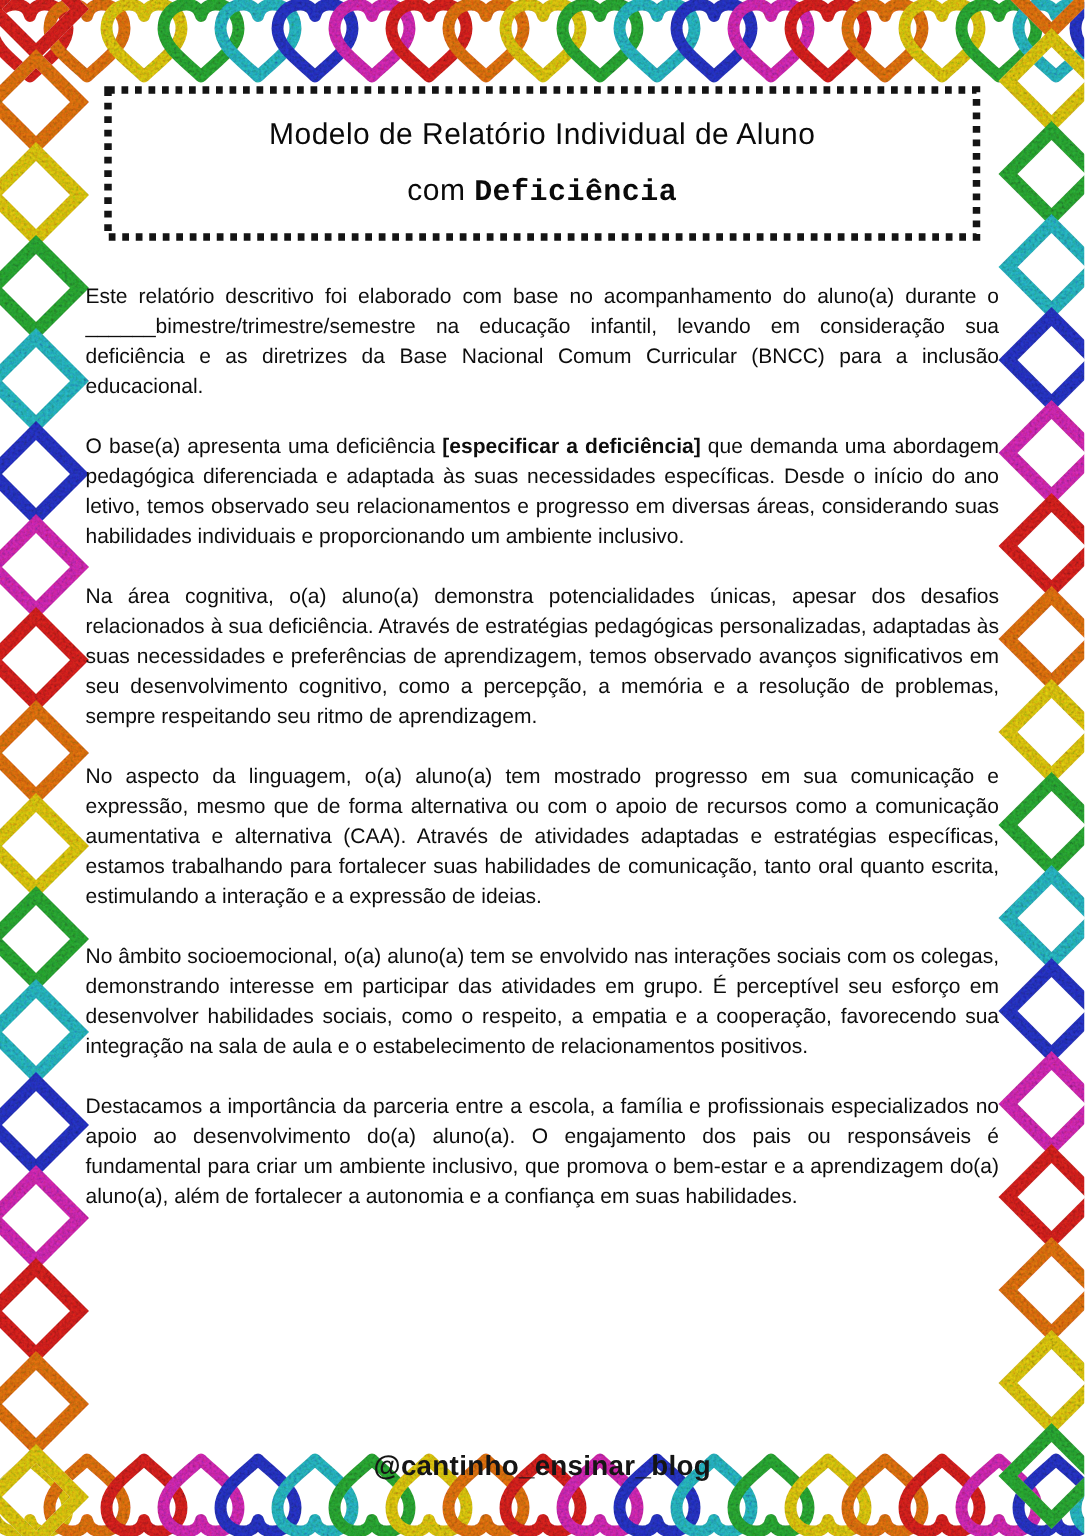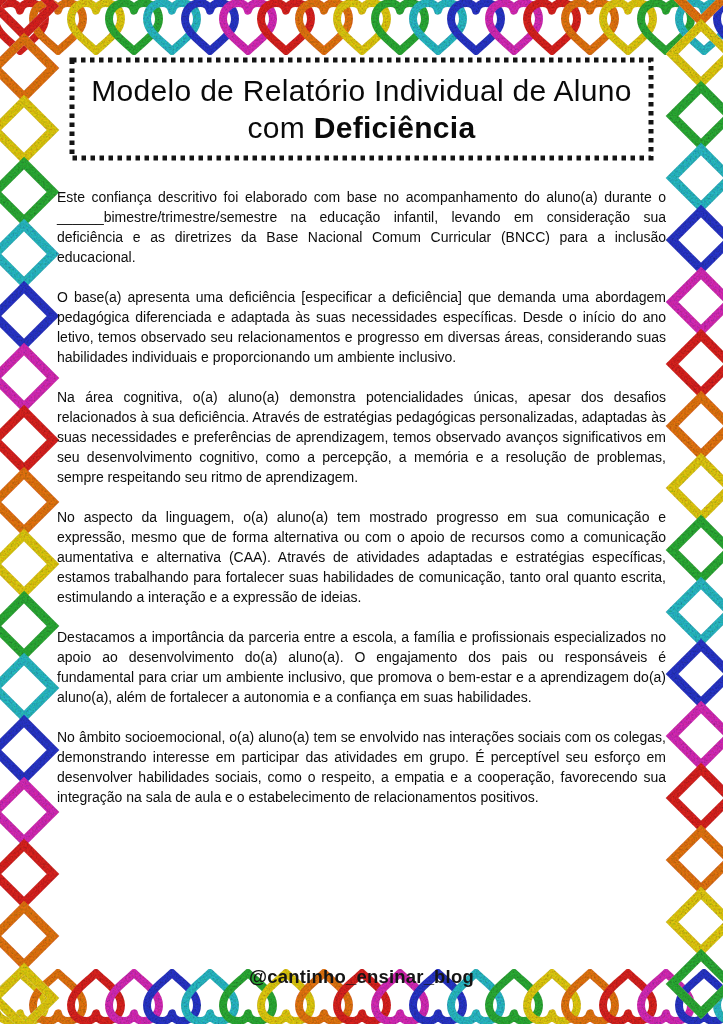--- a/index.html
+++ b/index.html
@@ -14,28 +14,28 @@
   #border-left{left:0;top:0;width:62px;height:1024px;}
   #border-right{right:0;top:0;width:62px;height:1024px;}
 
   .content{position:absolute;left:57px;right:57px;top:57px;}
 
   .title-box{
     position:relative;margin:0 12px 26px 12px;height:104px;
     display:flex;flex-direction:column;justify-content:center;text-align:center;
   }
   .title-box > svg{position:absolute;inset:0;width:100%;height:100%;}
-  .title{position:relative;font-size:30px;line-height:37px;letter-spacing:.3px;color:#0a0a0a;}
-  .title strong{font-weight:700;}
+  .title{position:relative;font-size:20px;line-height:37px;letter-spacing:.3px;color:#0a0a0a;}
+  .title strong{font-weight:700;font-family:Liberation Mono, monospace;}
 
   .body-text p{
     margin:0 0 20px 0;font-size:14px;line-height:20px;
     text-align:justify;text-justify:inter-word;
   }
-  .body-text strong{font-weight:400;}
+  .body-text strong{font-weight:700;}
 
   .footer{
     position:absolute;left:0;right:0;bottom:36px;text-align:center;
     font-weight:700;font-size:18.5px;letter-spacing:.2px;color:#151515;margin-top:36px;
   }
 </style>
 </head>
 <body>
 
 <div class="page">
@@ -321,25 +321,25 @@
       <svg viewBox="0 0 585 104" preserveAspectRatio="none">
         <rect id="dash-rect" x="3" y="3" width="579" height="98" fill="none" stroke-width="5" stroke-dasharray="4.5 4.5" stroke="#141414"></rect>
       </svg>
       <div class="title">
         <span>Modelo de Relatório Individual de Aluno</span><br>
         <span><span>com </span><strong>Deficiência</strong></span>
       </div>
     </div>
 
     <div class="body-text" id="paragraphs">
-        <p><span>Este confiança descritivo foi elaborado com base no acompanhamento do aluno(a) durante o ______bimestre/trimestre/semestre na educação infantil, levando em consideração sua deficiência e as diretrizes da Base Nacional Comum Curricular (BNCC) para a inclusão educacional.</span></p>
+        <p><span>Este relatório descritivo foi elaborado com base no acompanhamento do aluno(a) durante o ______bimestre/trimestre/semestre na educação infantil, levando em consideração sua deficiência e as diretrizes da Base Nacional Comum Curricular (BNCC) para a inclusão educacional.</span></p>
         <p><span>O base(a) apresenta uma deficiência </span><strong>[especificar a deficiência]</strong><span> que demanda uma abordagem pedagógica diferenciada e adaptada às suas necessidades específicas. Desde o início do ano letivo, temos observado seu relacionamentos e progresso em diversas áreas, considerando suas habilidades individuais e proporcionando um ambiente inclusivo.</span></p>
         <p><span>Na área cognitiva, o(a) aluno(a) demonstra potencialidades únicas, apesar dos desafios relacionados à sua deficiência. Através de estratégias pedagógicas personalizadas, adaptadas às suas necessidades e preferências de aprendizagem, temos observado avanços significativos em seu desenvolvimento cognitivo, como a percepção, a memória e a resolução de problemas, sempre respeitando seu ritmo de aprendizagem.</span></p>
         <p><span>No aspecto da linguagem, o(a) aluno(a) tem mostrado progresso em sua comunicação e expressão, mesmo que de forma alternativa ou com o apoio de recursos como a comunicação aumentativa e alternativa (CAA). Através de atividades adaptadas e estratégias específicas, estamos trabalhando para fortalecer suas habilidades de comunicação, tanto oral quanto escrita, estimulando a interação e a expressão de ideias.</span></p>
+        <p><span>No âmbito socioemocional, o(a) aluno(a) tem se envolvido nas interações sociais com os colegas, demonstrando interesse em participar das atividades em grupo. É perceptível seu esforço em desenvolver habilidades sociais, como o respeito, a empatia e a cooperação, favorecendo sua integração na sala de aula e o estabelecimento de relacionamentos positivos.</span></p>
         <p><span>Destacamos a importância da parceria entre a escola, a família e profissionais especializados no apoio ao desenvolvimento do(a) aluno(a). O engajamento dos pais ou responsáveis é fundamental para criar um ambiente inclusivo, que promova o bem-estar e a aprendizagem do(a) aluno(a), além de fortalecer a autonomia e a confiança em suas habilidades.</span></p>
-        <p><span>No âmbito socioemocional, o(a) aluno(a) tem se envolvido nas interações sociais com os colegas, demonstrando interesse em participar das atividades em grupo. É perceptível seu esforço em desenvolver habilidades sociais, como o respeito, a empatia e a cooperação, favorecendo sua integração na sala de aula e o estabelecimento de relacionamentos positivos.</span></p>
       </div>
 
   </div>
 
   <div class="footer">@cantinho_ensinar_blog</div>
 
 </div>
 
 </body></html>

